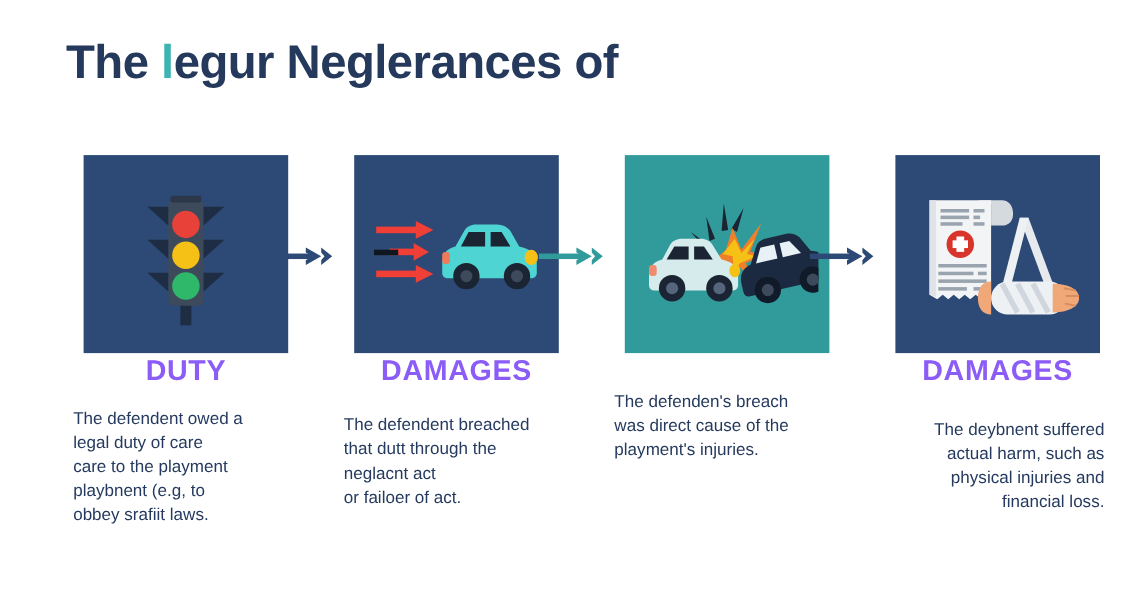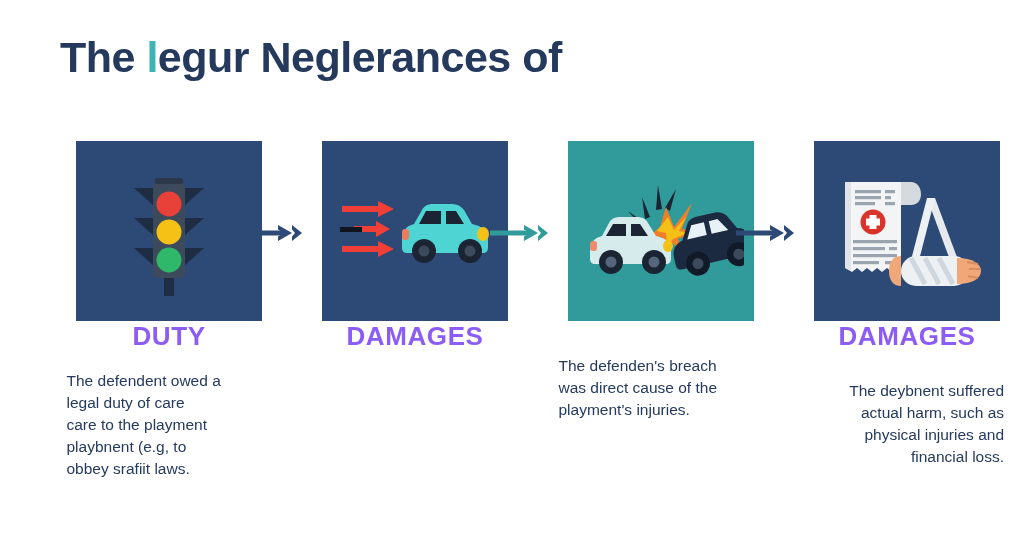--- a/index.html
+++ b/index.html
@@ -185,20 +185,24 @@
         </svg>
       </div>
 
       <svg class="arrow" viewBox="0 0 62 20">
         <rect x="0" y="7.5" width="40" height="5" fill="#319b9b"></rect>
         <path d="M34 2 L48 10 L34 18 L34 13.5 L40 10 L34 6.5 Z" fill="#319b9b"></path>
         <path d="M48 2 L58 10 L48 18 L48 13.5 L51 10 L48 6.5 Z" fill="#319b9b"></path>
       </svg>
 
       <div class="heading">DAMAGES</div>
+      <div class="body-text">The defendent breached
+that dutt through the
+neglacnt act
+or failoer of act.</div>
     </div>
 
     <div class="column col-causation">
 
       <div class="tile teal">
 
         <svg width="166" height="116" viewBox="0 0 166 116">
 
           <g fill="#1b2432">
             <path d="M64 24 L72 44 L67 46 Z"></path>

